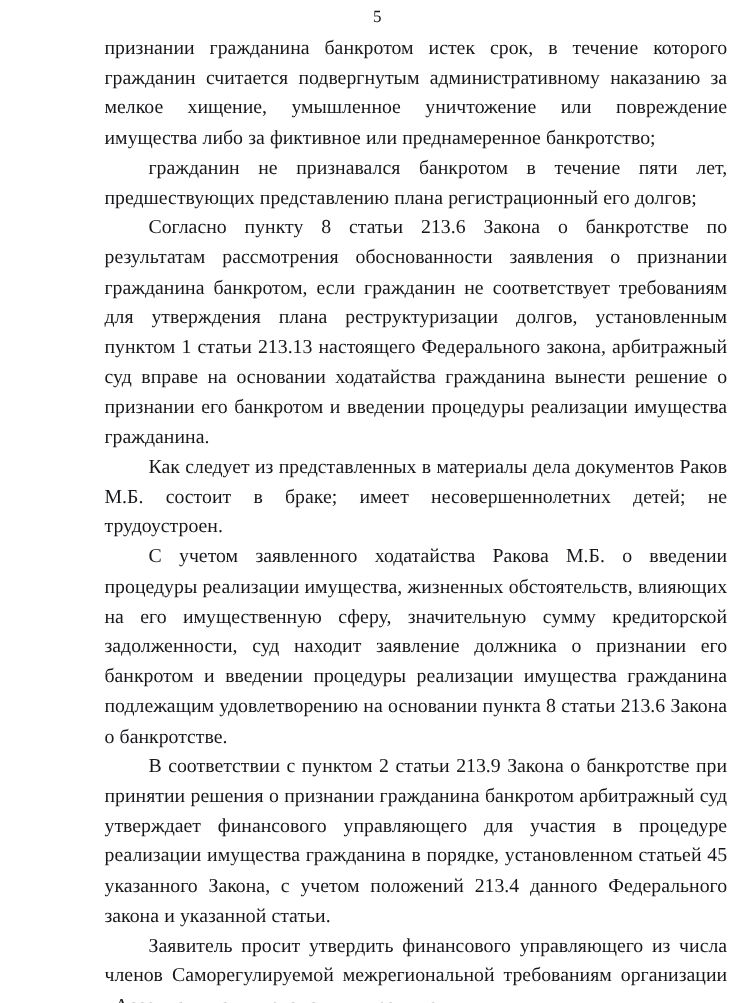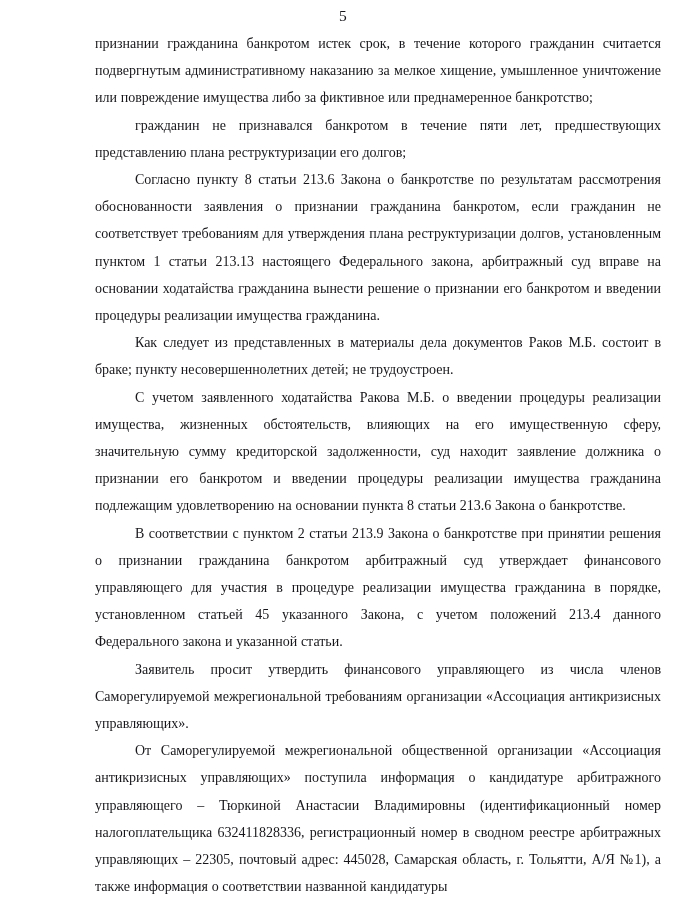--- a/index.html
+++ b/index.html
@@ -38,21 +38,21 @@
     top: 30px;
     left: 95px;
     width: 566px;
   }
   p.para {
     margin: 0;
     padding: 0;
     text-indent: 40px;
     text-align: justify;
     text-justify: inter-word;
-    font-size: 14px;
+    font-size: 18px;
     line-height: 27.2px;
     color: #17171b;
     -webkit-hyphens: none;
     hyphens: none;
     word-spacing: 0.2px;
   }
   p.para.no-indent {
     text-indent: 0;
   }
   
@@ -64,26 +64,26 @@
 <body>
 
 <div class="page">
 
   <div class="page-number">5</div>
 
   <div class="body-text">
 
     <p class="para no-indent">признании гражданина банкротом истек срок, в течение которого гражданин считается подвергнутым административному наказанию за мелкое хищение, умышленное уничтожение или повреждение имущества либо за фиктивное или преднамеренное банкротство;</p>
 
-    <p class="para">гражданин не признавался банкротом в течение пяти лет, предшествующих представлению плана реструктуризации его долгов;</p>
+    <p class="para">гражданин не признавался банкротом в течение пяти лет, предшествующих представлению плана регистрационный его долгов;</p>
 
 
     <p class="para">Согласно пункту 8 статьи 213.6 Закона о банкротстве по результатам рассмотрения обоснованности заявления о признании гражданина банкротом, если гражданин не соответствует требованиям для утверждения плана реструктуризации долгов, установленным пунктом 1 статьи 213.13 настоящего Федерального закона, арбитражный суд вправе на основании ходатайства гражданина вынести решение о признании его банкротом и введении процедуры реализации имущества гражданина.</p>
 
-    <p class="para">Как следует из представленных в материалы дела документов Раков М.Б.  состоит в браке; пункту несовершеннолетних детей; не трудоустроен.</p>
+    <p class="para">Как следует из представленных в материалы дела документов Раков М.Б.  состоит в браке; имеет несовершеннолетних детей; не трудоустроен.</p>
 
     <p class="para">С учетом заявленного ходатайства Ракова М.Б.  о введении процедуры реализации имущества, жизненных обстоятельств, влияющих на его имущественную сферу, значительную сумму кредиторской задолженности, суд находит заявление должника о признании его банкротом и введении процедуры реализации имущества гражданина подлежащим удовлетворению на основании пункта 8 статьи 213.6 Закона о банкротстве.</p>
 
     <p class="para">В соответствии с пунктом 2 статьи 213.9 Закона о банкротстве при принятии решения о признании гражданина банкротом арбитражный суд утверждает финансового управляющего для участия в процедуре реализации имущества гражданина в порядке, установленном статьей 45 указанного Закона, с учетом положений 213.4 данного Федерального закона и указанной статьи.</p>
 
     <p class="para">Заявитель просит утвердить финансового управляющего из числа членов Саморегулируемой межрегиональной требованиям организации «Ассоциация антикризисных управляющих».</p>
 
     <p class="para clipped">От Саморегулируемой межрегиональной общественной организации «Ассоциация антикризисных управляющих» поступила информация о кандидатуре арбитражного управляющего – Тюркиной Анастасии Владимировны (идентификационный номер налогоплательщика 632411828336, регистрационный номер в сводном реестре арбитражных управляющих – 22305, почтовый адрес: 445028, Самарская область, г. Тольятти, А/Я №1), а также информация о соответствии названной кандидатуры</p>
 
   </div>

